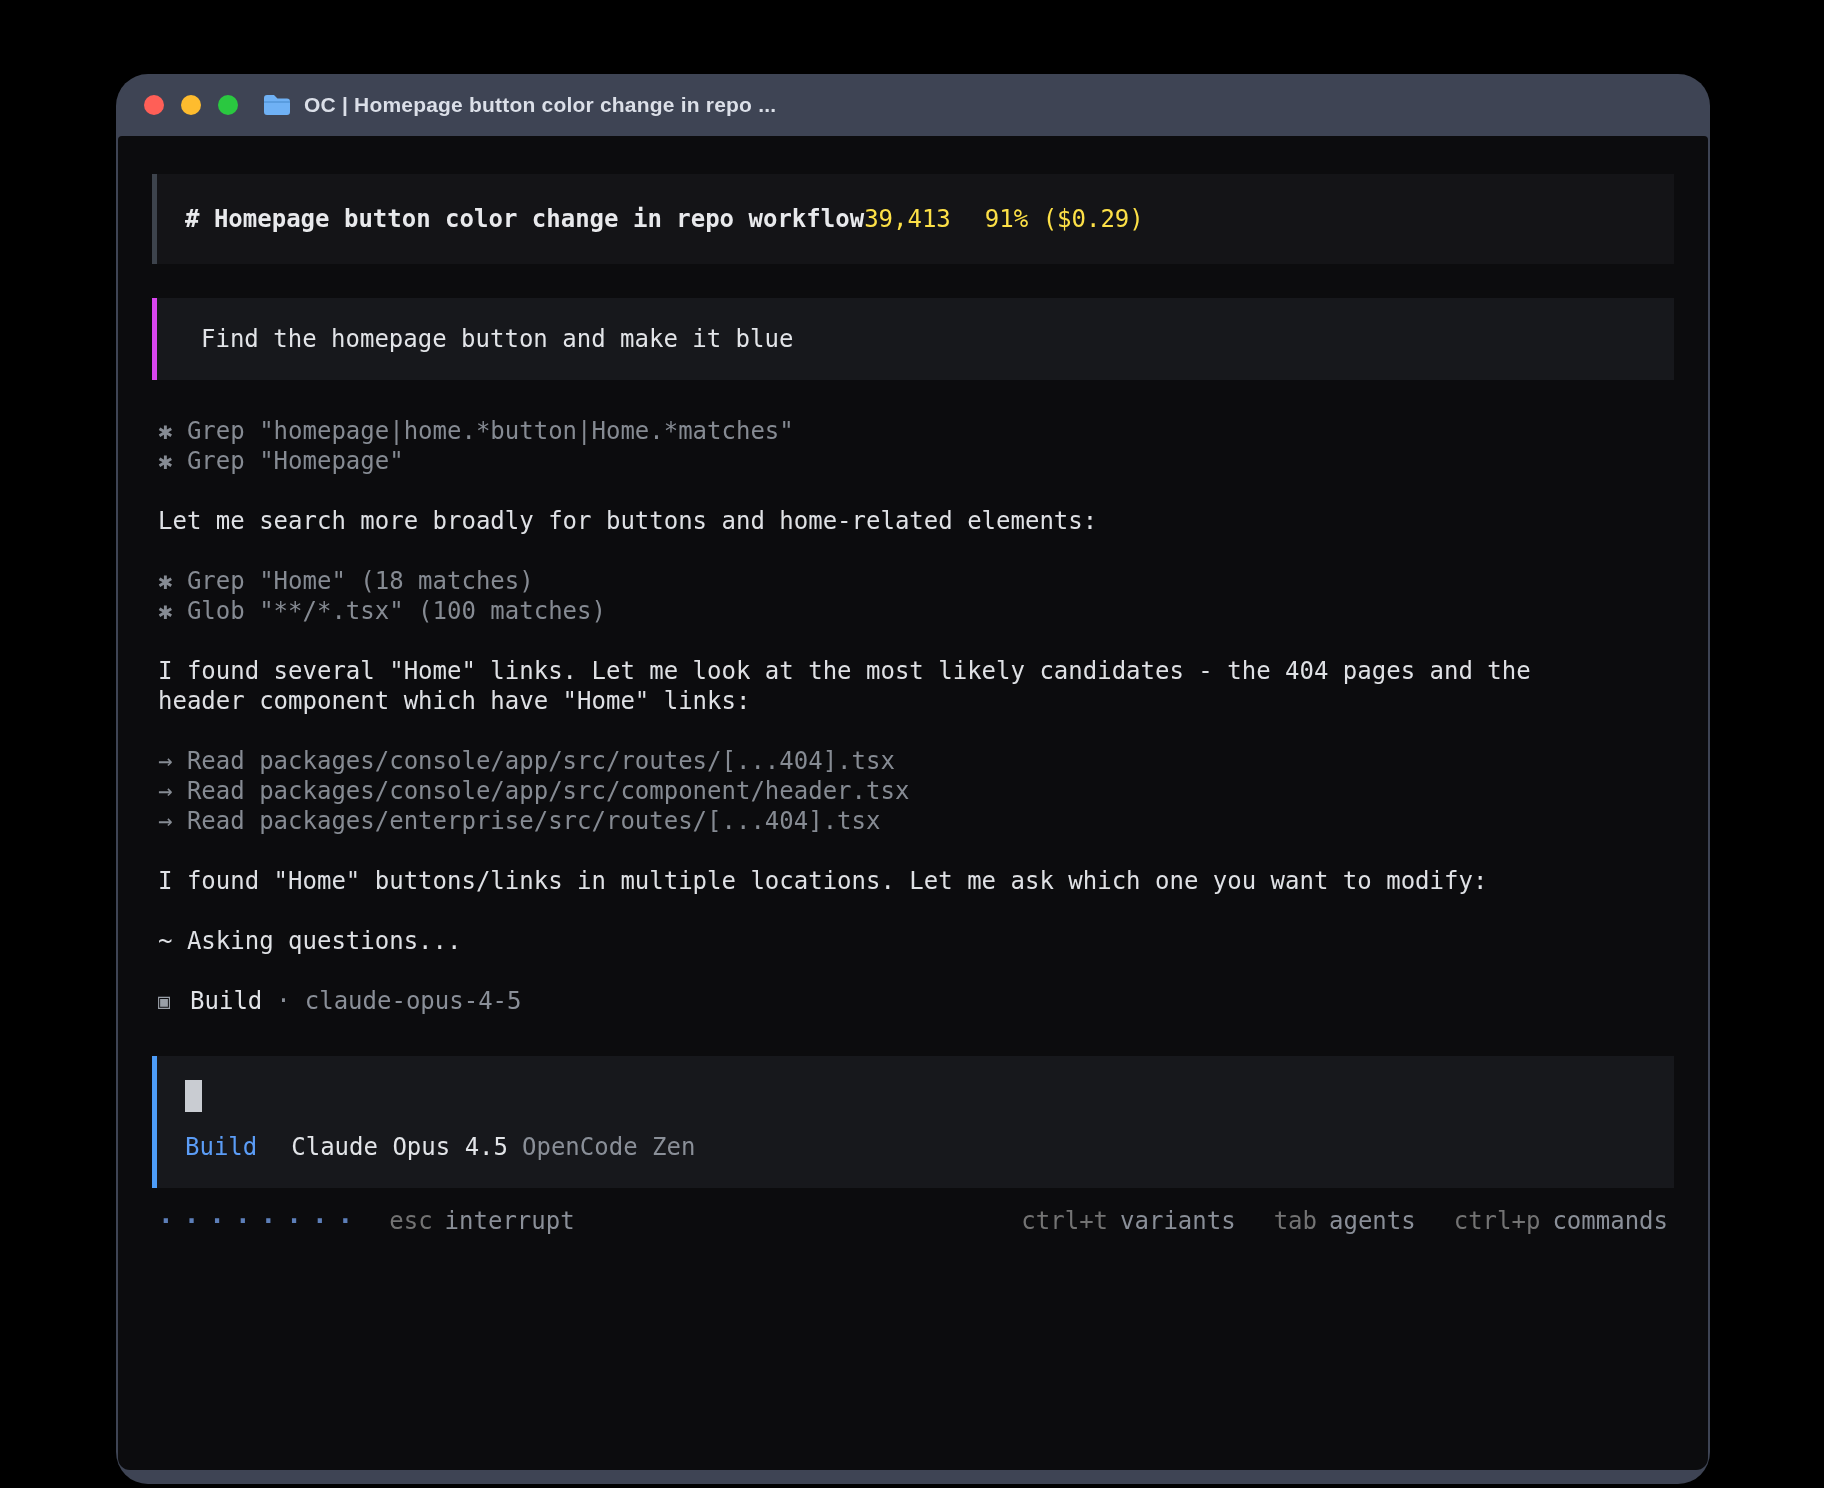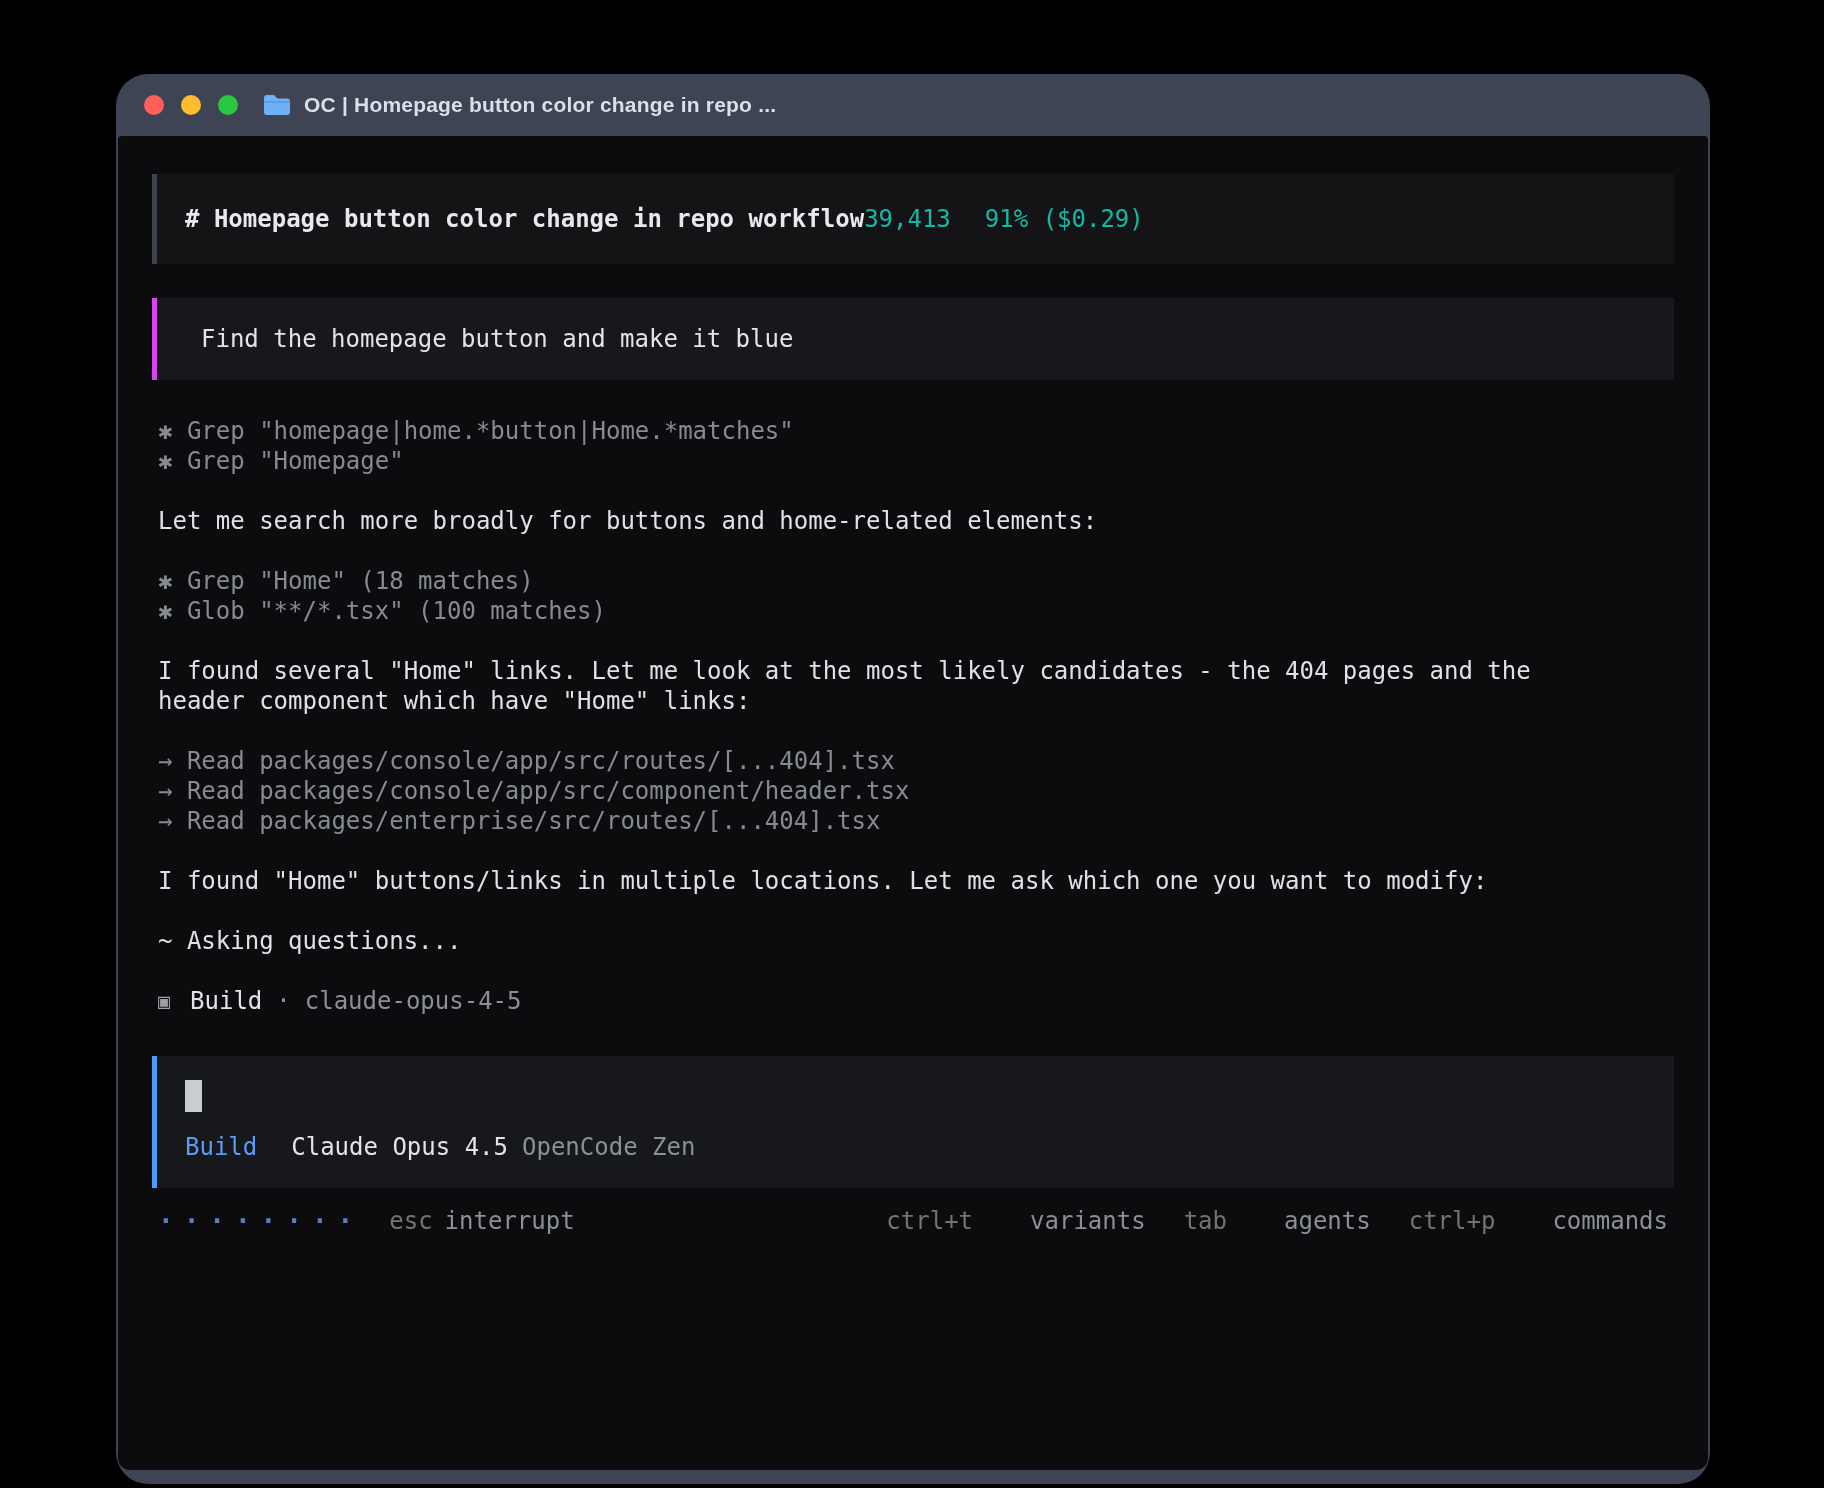--- a/index.html
+++ b/index.html
@@ -29,21 +29,21 @@
     background:#0c0c0e; border-radius:4px 4px 12px 12px;
     padding:38px 34px 0 34px; overflow:hidden;
     font-size:24px; line-height:30px; color:#e2e4e8;
   }
   .session-header {
     display:flex; justify-content:flex-start; align-items:center;
     background:#141417; border-left:5px solid #3d434c;
     height:90px; padding:0 28px;
   }
   .session-title { font-weight:bold; color:#e8e9ec; }
-  .session-meta { color:#14b8a6; display:flex; gap:34px; }
+  .session-meta { color:#fde047; display:flex; gap:34px; }
   .user-msg {
     margin-top:34px; background:#17181c; border-left:5px solid #d946ef;
     padding:26px 44px; color:#e2e4e8;
   }
   .transcript { margin-top:36px; padding-left:6px; }
   .line { white-space:pre-wrap; }
   .line.gap { margin-top:30px; }
   .t-text { color:#dfe1e5; }
   .t-tool { color:#868b93; }
   .agent-line { margin-top:30px; padding-left:6px; display:flex; align-items:center; }
@@ -65,21 +65,21 @@
     align-items:center; padding:0 6px;
   }
   .status-left { display:flex; align-items:center; }
   .spinner {
     color:#5d7fb9; letter-spacing:10px; font-weight:bold;
     margin-right:26px; font-size:26px;
   }
   .key { font-weight:normal; color:#737373; }
   .klabel { color:#8a8f98; margin-left:12px; }
   .status-right { display:flex; gap:38px; }
-  .scut { display:flex; align-items:center;gap:45px; }
+  .scut { display:flex; align-items:center; }
 </style>
 </head>
 <body>
 
 <div class="stage">
   <div class="window">
 
     <div class="titlebar">
       <div class="lights">
         <span class="light red"></span>

